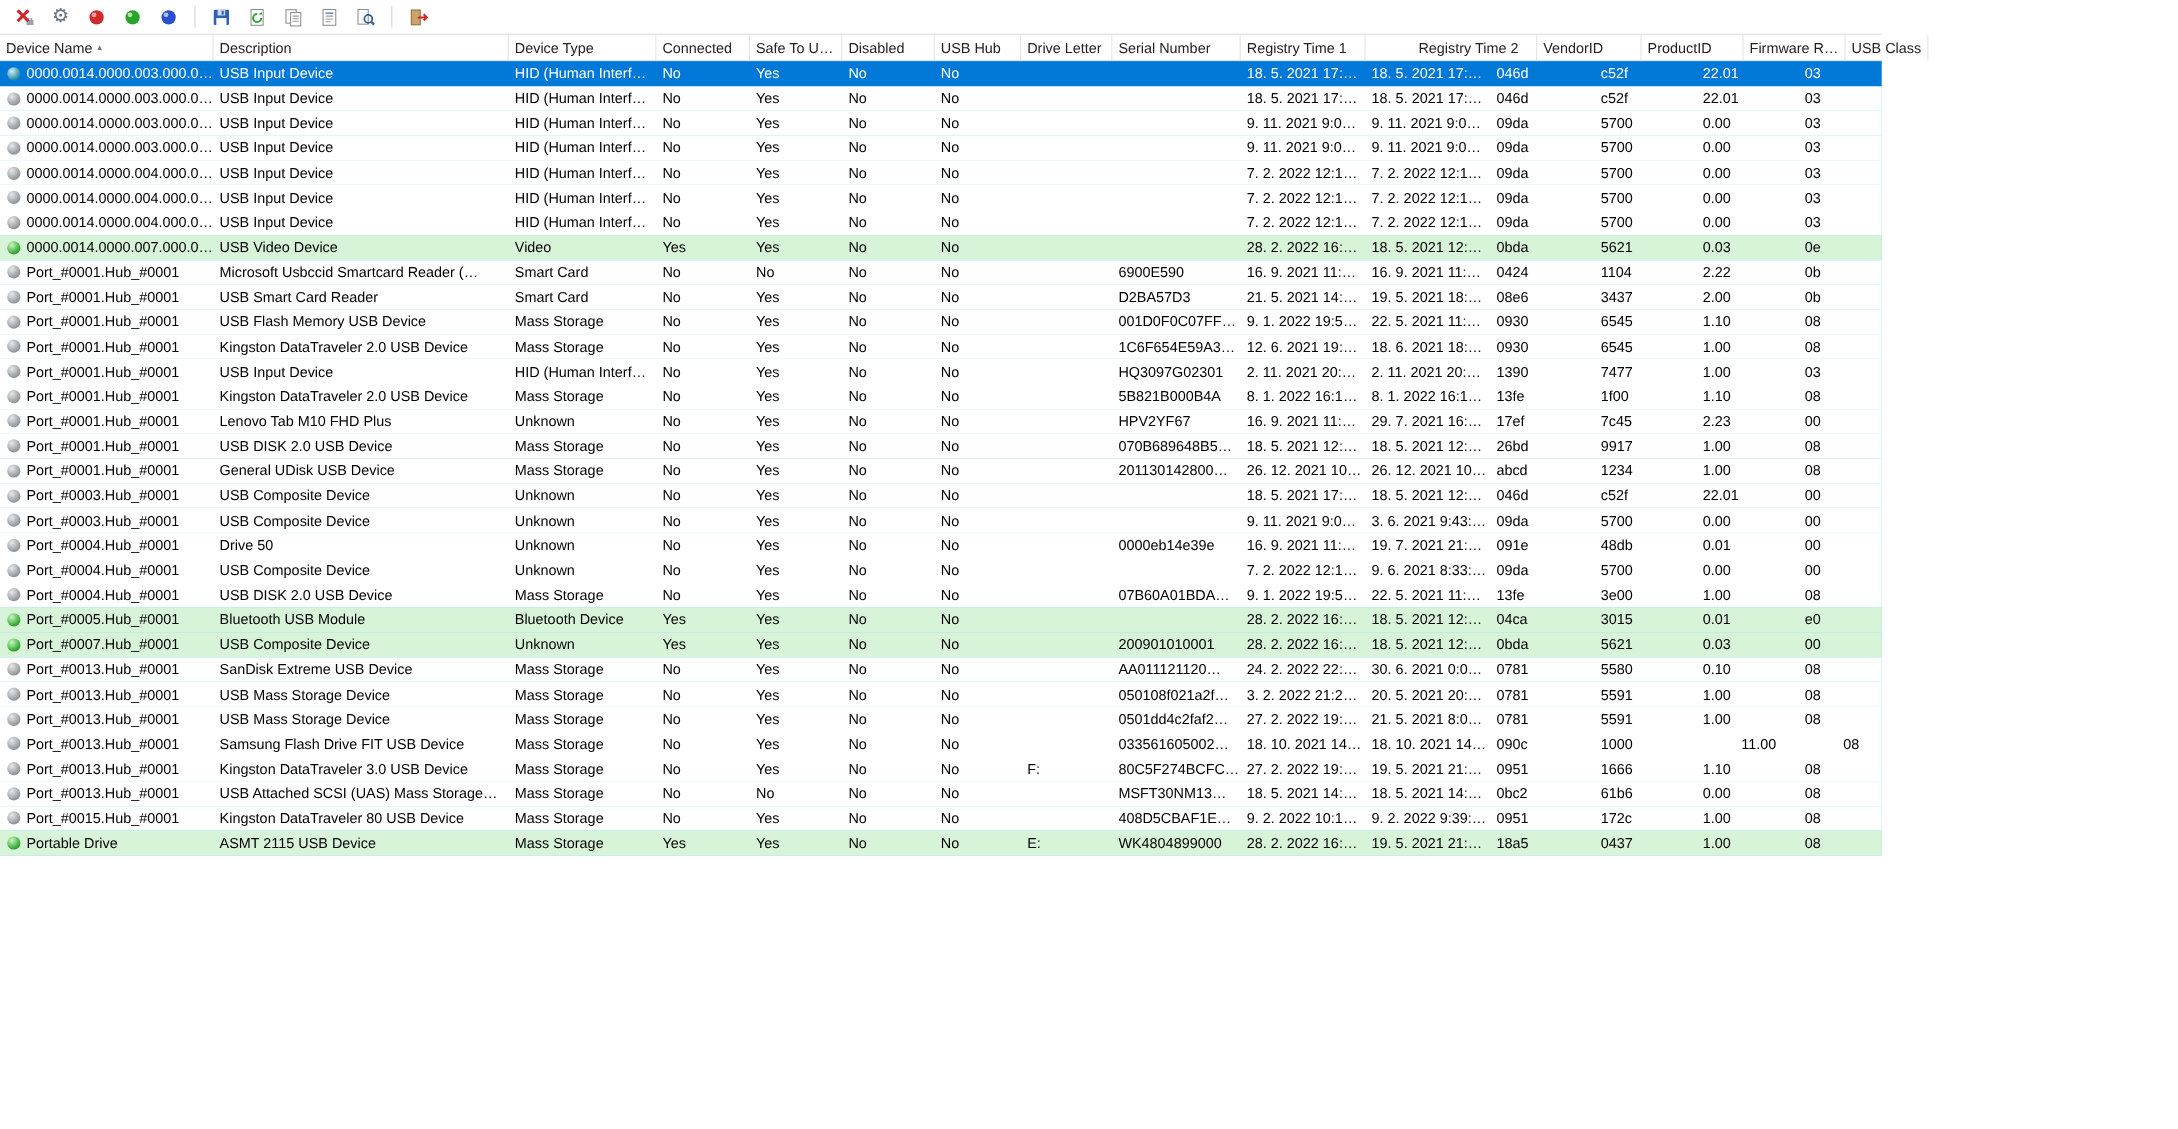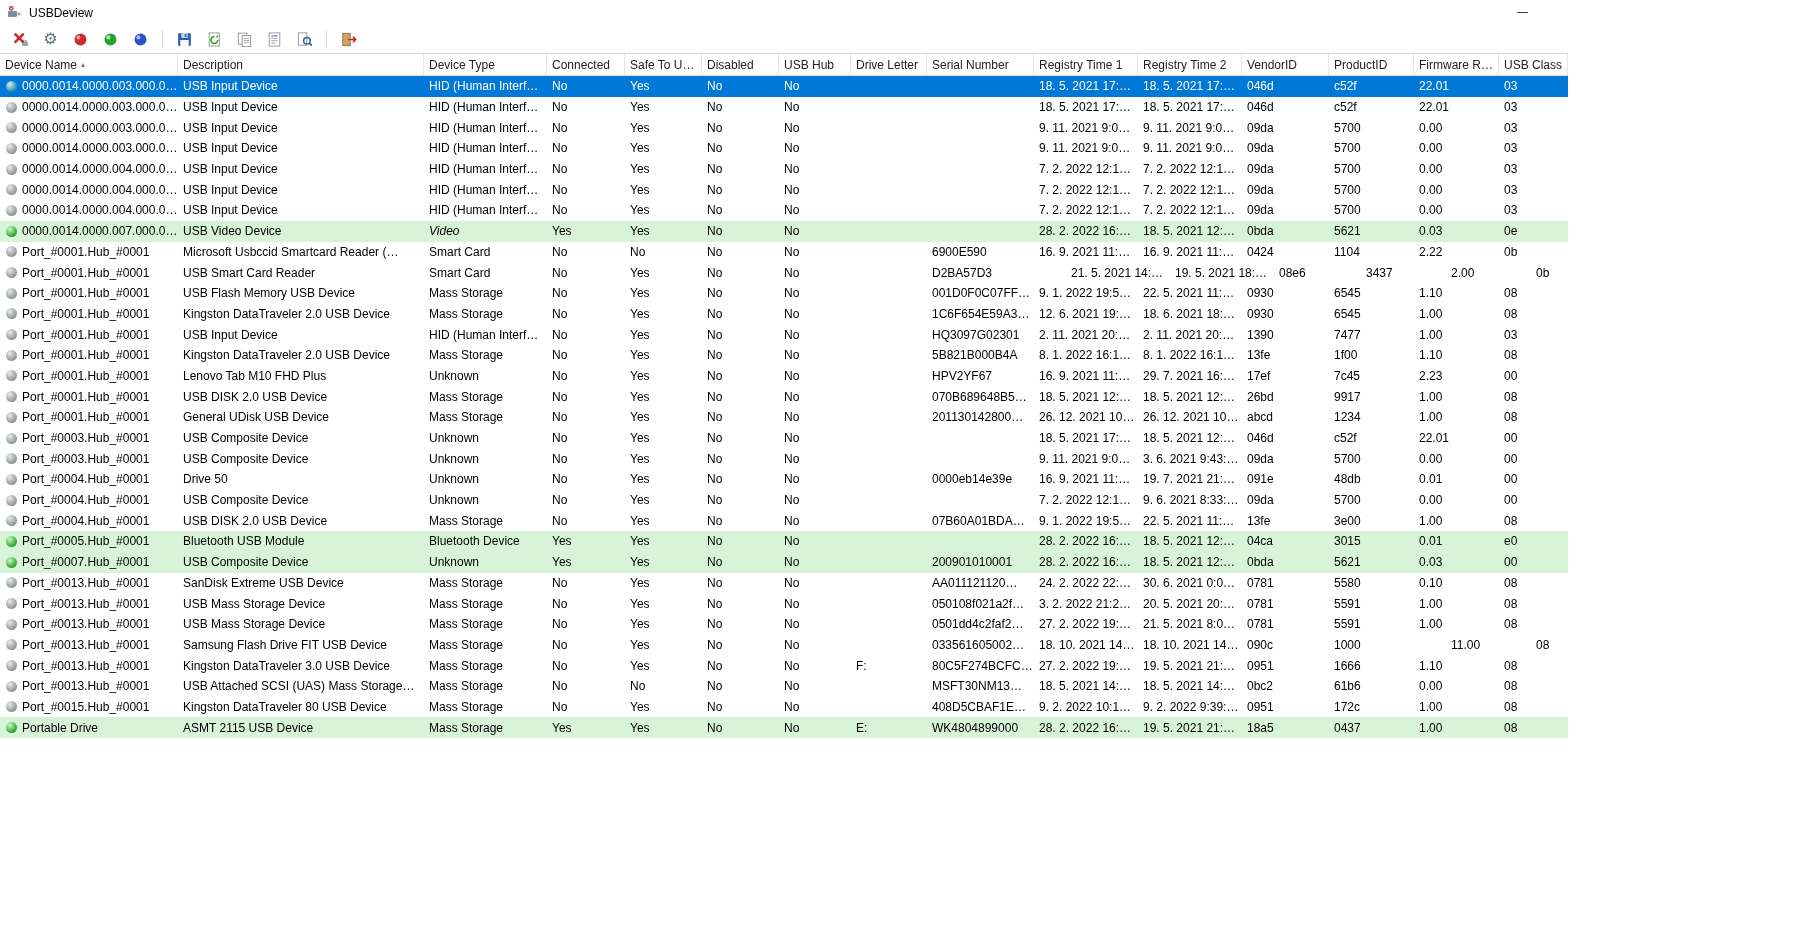--- a/index.html
+++ b/index.html
@@ -46,36 +46,20 @@
   .ball { width:11px; height:11px; border-radius:50%; flex:0 0 auto; }
   .ball.gray  { background:radial-gradient(circle at 35% 30%, #e8e8e8, #8d9499 72%); }
   .ball.green { background:radial-gradient(circle at 35% 30%, #c8f7c0, #27a327 72%); }
   .ball.teal  { background:radial-gradient(circle at 35% 30%, #c8f0f7, #2787a3 72%); }
 </style>
 </head>
 <body>
 
 <div class="window">
 
-  <div class="titlebar">
-    <span class="app-icon">
-      <svg viewBox="0 0 16 16">
-        <rect x="1" y="6" width="9" height="6" rx="1" fill="#7d8f9f"></rect>
-        <rect x="10" y="7.5" width="4.5" height="3" fill="#c9d2d9"></rect>
-        <rect x="11" y="8.1" width="1.4" height="0.8" fill="#7d8f9f"></rect>
-        <rect x="11" y="9.3" width="1.4" height="0.8" fill="#7d8f9f"></rect>
-        <circle cx="4.2" cy="3.4" r="2.3" fill="#c43a3a"></circle>
-        <circle cx="4.2" cy="3.4" r="1" fill="#f0dada"></circle>
-      </svg>
-    </span>
-    <span class="title-text">USBDeview</span>
-    <div class="min-btn">
-      <span class="min-glyph"></span>
-    </div>
-  </div>
 
 
   <div class="toolbar" id="toolbar">
       <div class="tb-btn">
         <svg viewBox="0 0 16 16">
           <rect x="9.5" y="10" width="5.5" height="4" fill="#95a5b0"></rect>
           <rect x="10.6" y="8.4" width="1.2" height="2" fill="#95a5b0"></rect>
           <rect x="12.7" y="8.4" width="1.2" height="2" fill="#95a5b0"></rect>
           <path d="M2.5 2.5 L11 11 M11 2.5 L2.5 11" stroke="#cf2626" stroke-width="2.4" fill="none"></path>
         </svg>
@@ -178,21 +162,21 @@
         </div>
         <div class="lv-hcell" style="width: 76px;">
           <span>Drive Letter</span>
         </div>
         <div class="lv-hcell" style="width: 107px;">
           <span>Serial Number</span>
         </div>
         <div class="lv-hcell" style="width: 104px;">
           <span>Registry Time 1</span>
         </div>
-        <div class="lv-hcell" style="width: 104px;">
+        <div class="lv-hcell" style="width: 104px; margin-left: 39px;">
           <span>Registry Time 2</span>
         </div>
         <div class="lv-hcell" style="width: 87px;">
           <span>VendorID</span>
         </div>
         <div class="lv-hcell" style="width: 85px;">
           <span>ProductID</span>
         </div>
         <div class="lv-hcell" style="width: 85px;">
           <span>Firmware R…</span>
@@ -342,21 +326,21 @@
           <div class="lv-cell" style="width: 85px;">5700</div>
           <div class="lv-cell" style="width: 85px;">0.00</div>
           <div class="lv-cell" style="width: 69px;">03</div>
         </div>
         <div class="lv-row green">
           <div class="lv-cell first" style="width: 178px;">
             <span class="ball green"></span>
             <span>0000.0014.0000.007.000.0…</span>
           </div>
           <div class="lv-cell" style="width: 246px;">USB Video Device</div>
-          <div class="lv-cell" style="width: 123px; font-style: italic;">Video</div>
+          <div class="lv-cell" style="width: 123px;">Video</div>
           <div class="lv-cell" style="width: 78px;">Yes</div>
           <div class="lv-cell" style="width: 77px;">Yes</div>
           <div class="lv-cell" style="width: 77px;">No</div>
           <div class="lv-cell" style="width: 72px;">No</div>
           <div class="lv-cell" style="width: 76px;"></div>
           <div class="lv-cell" style="width: 107px;"></div>
           <div class="lv-cell" style="width: 104px;">28. 2. 2022 16:…</div>
           <div class="lv-cell" style="width: 104px;">18. 5. 2021 12:…</div>
           <div class="lv-cell" style="width: 87px;">0bda</div>
           <div class="lv-cell" style="width: 85px;">5621</div>
@@ -389,21 +373,21 @@
             <span>Port_#0001.Hub_#0001</span>
           </div>
           <div class="lv-cell" style="width: 246px;">USB Smart Card Reader</div>
           <div class="lv-cell" style="width: 123px;">Smart Card</div>
           <div class="lv-cell" style="width: 78px;">No</div>
           <div class="lv-cell" style="width: 77px;">Yes</div>
           <div class="lv-cell" style="width: 77px;">No</div>
           <div class="lv-cell" style="width: 72px;">No</div>
           <div class="lv-cell" style="width: 76px;"></div>
           <div class="lv-cell" style="width: 107px;">D2BA57D3</div>
-          <div class="lv-cell" style="width: 104px; margin-left: 32px;">21. 5. 2021 14:…</div>
+          <div class="lv-cell" style="width: 104px;">21. 5. 2021 14:…</div>
           <div class="lv-cell" style="width: 104px;">19. 5. 2021 18:…</div>
           <div class="lv-cell" style="width: 87px;">08e6</div>
           <div class="lv-cell" style="width: 85px;">3437</div>
           <div class="lv-cell" style="width: 85px;">2.00</div>
           <div class="lv-cell" style="width: 69px;">0b</div>
         </div>
         <div class="lv-row">
           <div class="lv-cell first" style="width: 178px;">
             <span class="ball gray"></span>
             <span>Port_#0001.Hub_#0001</span>

